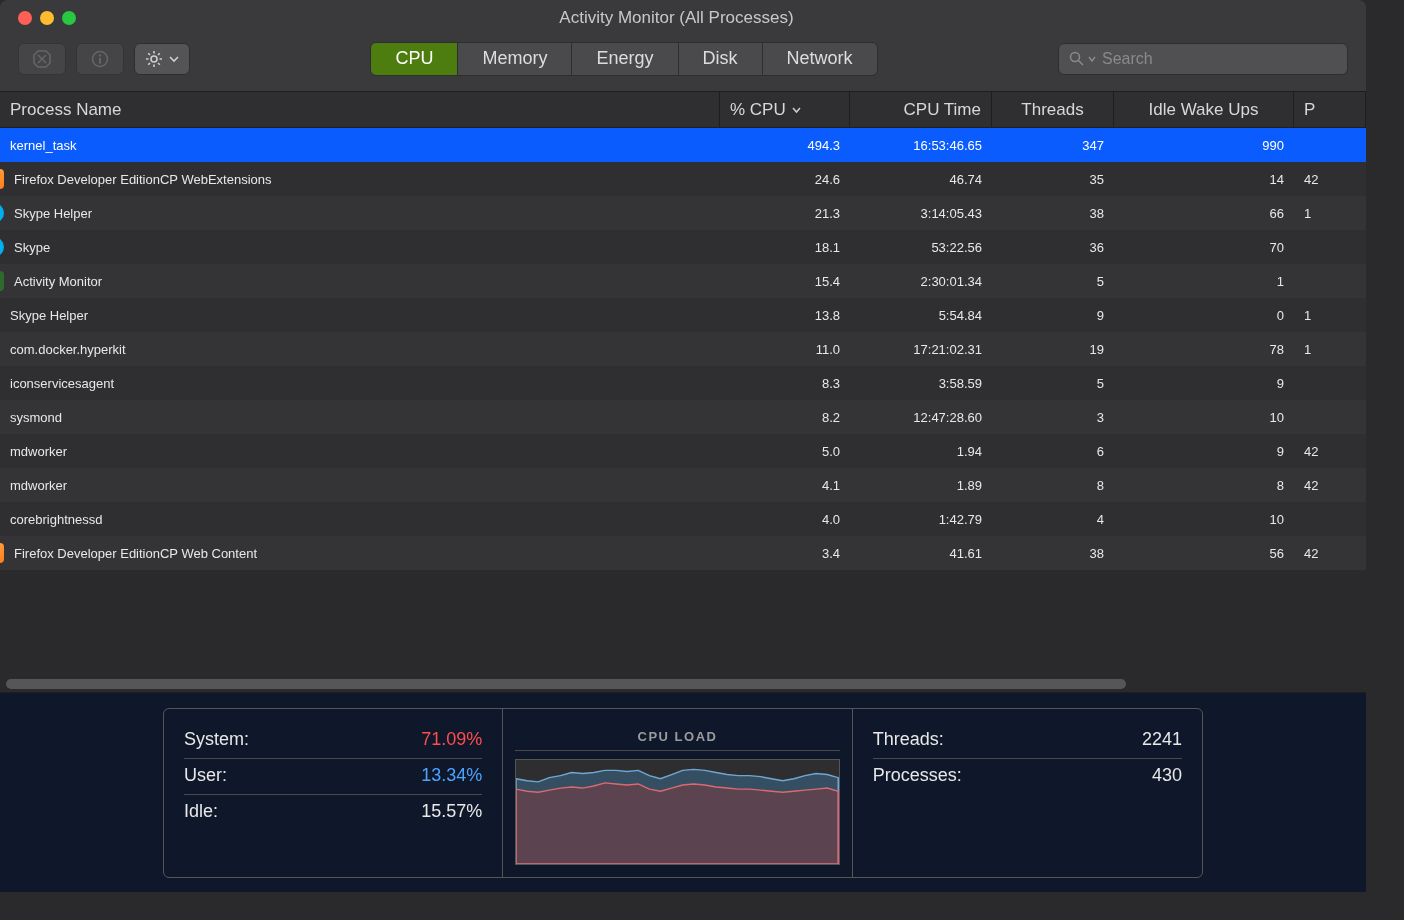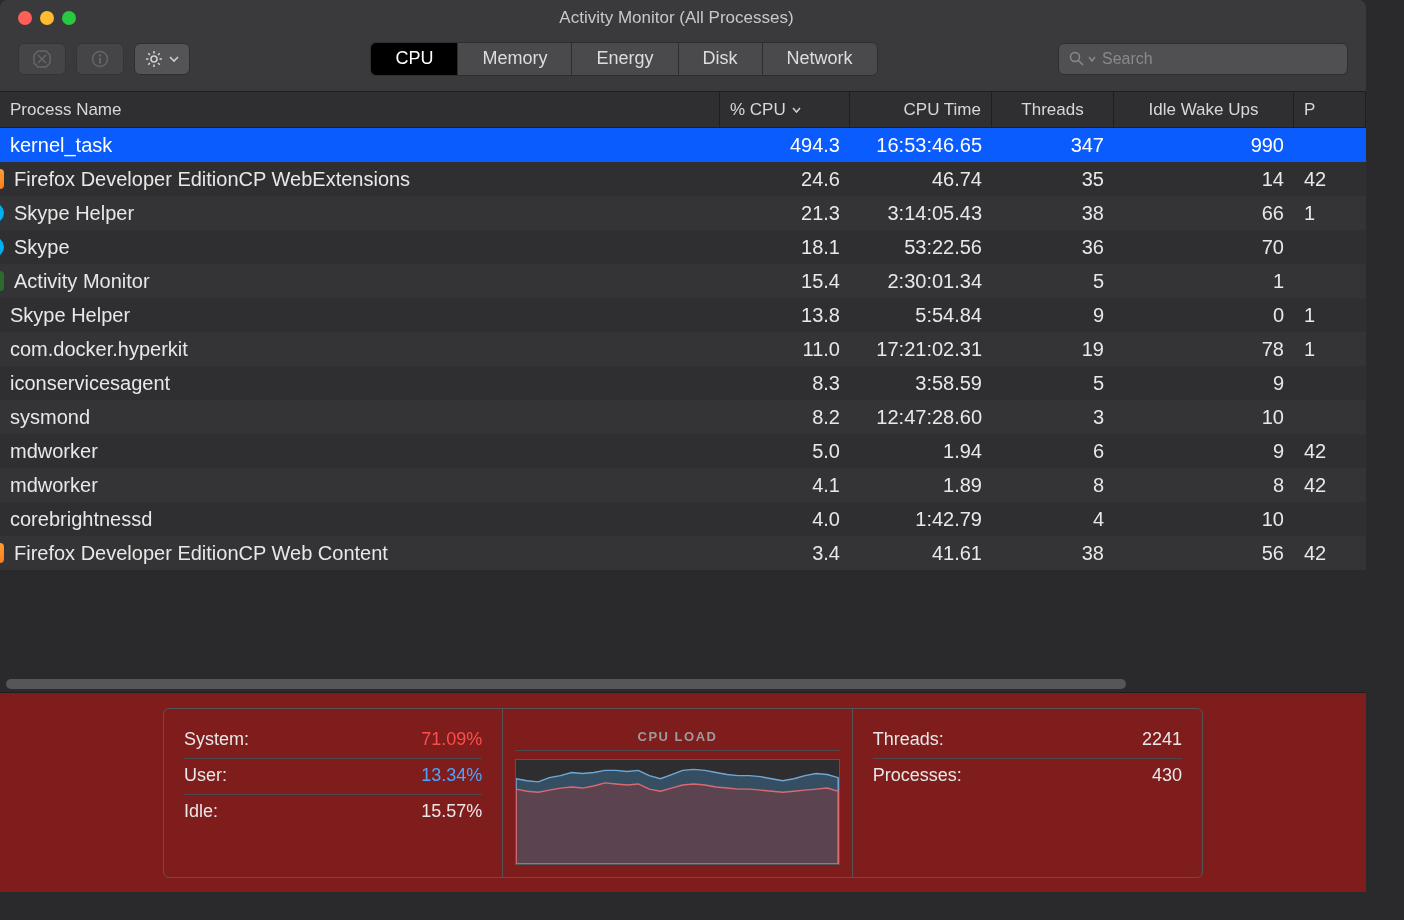--- a/index.html
+++ b/index.html
@@ -18,38 +18,38 @@
     
     .toolbar { height: 56px; display: flex; align-items: center; padding: 0 18px 10px; gap: 12px; background: #3a3a3c; border-bottom: 1px solid #1e1e1e;}
     .tb-left { display: flex; gap: 10px; }
     .tb-btn { height: 32px; min-width: 48px; border-radius: 6px; background: #545456; border: 1px solid #2e2e30; display: inline-flex; align-items: center; justify-content: center; color: #bfbfbf; cursor: default;}
     .tb-btn.disabled { opacity: .45; }
     .tb-btn .ico { display:inline-flex; }
     .tb-btn.gear { padding: 0 10px; gap: 6px;}
     .seg { display: flex; height: 34px; border: 1px solid #2e2e30; border-radius: 6px; overflow: hidden; margin: 0 auto; }
     .seg .tab { padding: 0 24px; display:flex; align-items:center; font-size: 18px; color:#ddd; border-right:1px solid #2e2e30; background:#4a4a4c; }
     .seg .tab:last-child{border-right:none;}
-    .seg .tab.active { background: #000000; color:#fff; font-weight:500;}
+    .seg .tab.active { background: #4d7c0f; color:#fff; font-weight:500;}
     .search { width: 290px; height: 32px; border-radius: 6px; background: #505052; border:1px solid #2e2e30; display:flex; align-items:center; padding:0 10px; gap:6px; color:#a8a8a8; flex-shrink:0;}
     .search input{ background:transparent;border:none;outline:none;color:#eab308;font-size:16px;width:100%;}
     .search input::placeholder{color:#8a8a8a;}
 
     
     .cols { display:flex; height:36px; align-items:stretch; background:#2f2f31; border-bottom:1px solid #1e1e1e; font-size:17px; color:#d8d8d8;}
     .cols .col { display:flex; align-items:center; border-right:1px solid #1e1e1e; padding:0 10px;}
     .col-proc { flex: 0 0 720px; padding-left:10px;}
     .col-cpu  { flex: 0 0 130px; justify-content:flex-start; gap:6px;}
     .col-time { flex: 0 0 142px; justify-content:flex-end;}
     .col-thread{flex: 0 0 122px; justify-content:center;}
     .col-idle { flex: 0 0 180px; justify-content:center;}
     .col-extra{ flex:1; padding-left:10px; color:#d8d8d8; overflow:hidden; border-right:none;}
 
     
     .rows { flex:1; overflow:hidden; background:#2a2a2c;}
-    .row { display:flex; height:34px; align-items:center; font-size:20px; color:#e8e8e8;}
+    .row { display:flex; height:34px; align-items:center; font-size:13px; color:#e8e8e8;}
     .row:nth-child(odd){ background:#343436; }
     .row:nth-child(even){ background:#2f2f31; }
     .row.selected { background:#0a5cff !important; color:#fff;}
     .row .c { padding:0 10px; }
     .c-proc { flex:0 0 720px; display:flex; align-items:center; gap:10px; padding-left:46px;}
     .c-cpu  { flex:0 0 130px; text-align:right;}
     .c-time { flex:0 0 142px; text-align:right; font-variant-numeric: tabular-nums;}
     .c-thread{flex:0 0 122px; text-align:right; padding-right:30px;}
     .c-idle { flex:0 0 180px; text-align:right; padding-right:36px;}
     .c-extra{ flex:1; overflow:hidden; white-space:nowrap; color:#e8e8e8;}
@@ -57,21 +57,21 @@
     .ico-firefox{ background: linear-gradient(135deg,#ffb64d,#ff7a1a);}
     .ico-skype  { background:#00aff0; border-radius:50%; position:relative; }
     .ico-skype::after{content:"S"; position:absolute; left:4px; top:-1px; color:#fff; font-weight:700; font-size:14px;}
     .ico-am     { background:#2d6b2d; }
 
     
     .hscroll { height:16px; background:#2a2a2c; display:flex; align-items:center; padding:0 6px;}
     .hscroll .thumb{ height:10px; width:1120px; border-radius:6px; background:#565658;}
 
     
-    .footer { height:200px; background:#7f1d1d; border-top:1px solid #1e1e1e; display:flex; justify-content:center; align-items:center; }
+    .footer { height:200px; background:#0f172a; border-top:1px solid #1e1e1e; display:flex; justify-content:center; align-items:center; }
     .panel { display:flex; border:1px solid #555; border-radius:6px; height:170px; width:1040px;}
     .panel > div { border-right:1px solid #555; }
     .panel > div:last-child{border-right:none;}
     .p-stats { width:340px; padding:14px 20px; display:flex; flex-direction:column; gap:0;}
     .stat{ display:flex; justify-content:space-between; padding:6px 0 8px; border-bottom:1px solid #4a4a4c; font-size:18px;}
     .stat:last-child{border-bottom:none;}
     .sv-system{ color:#ff4d4d; }
     .sv-user{ color:#4da3ff; }
     .sv-idle{ color:#e8e8e8; }
     .p-chart { width:350px; display:flex; flex-direction:column; align-items:center; padding:16px 12px 12px;}

